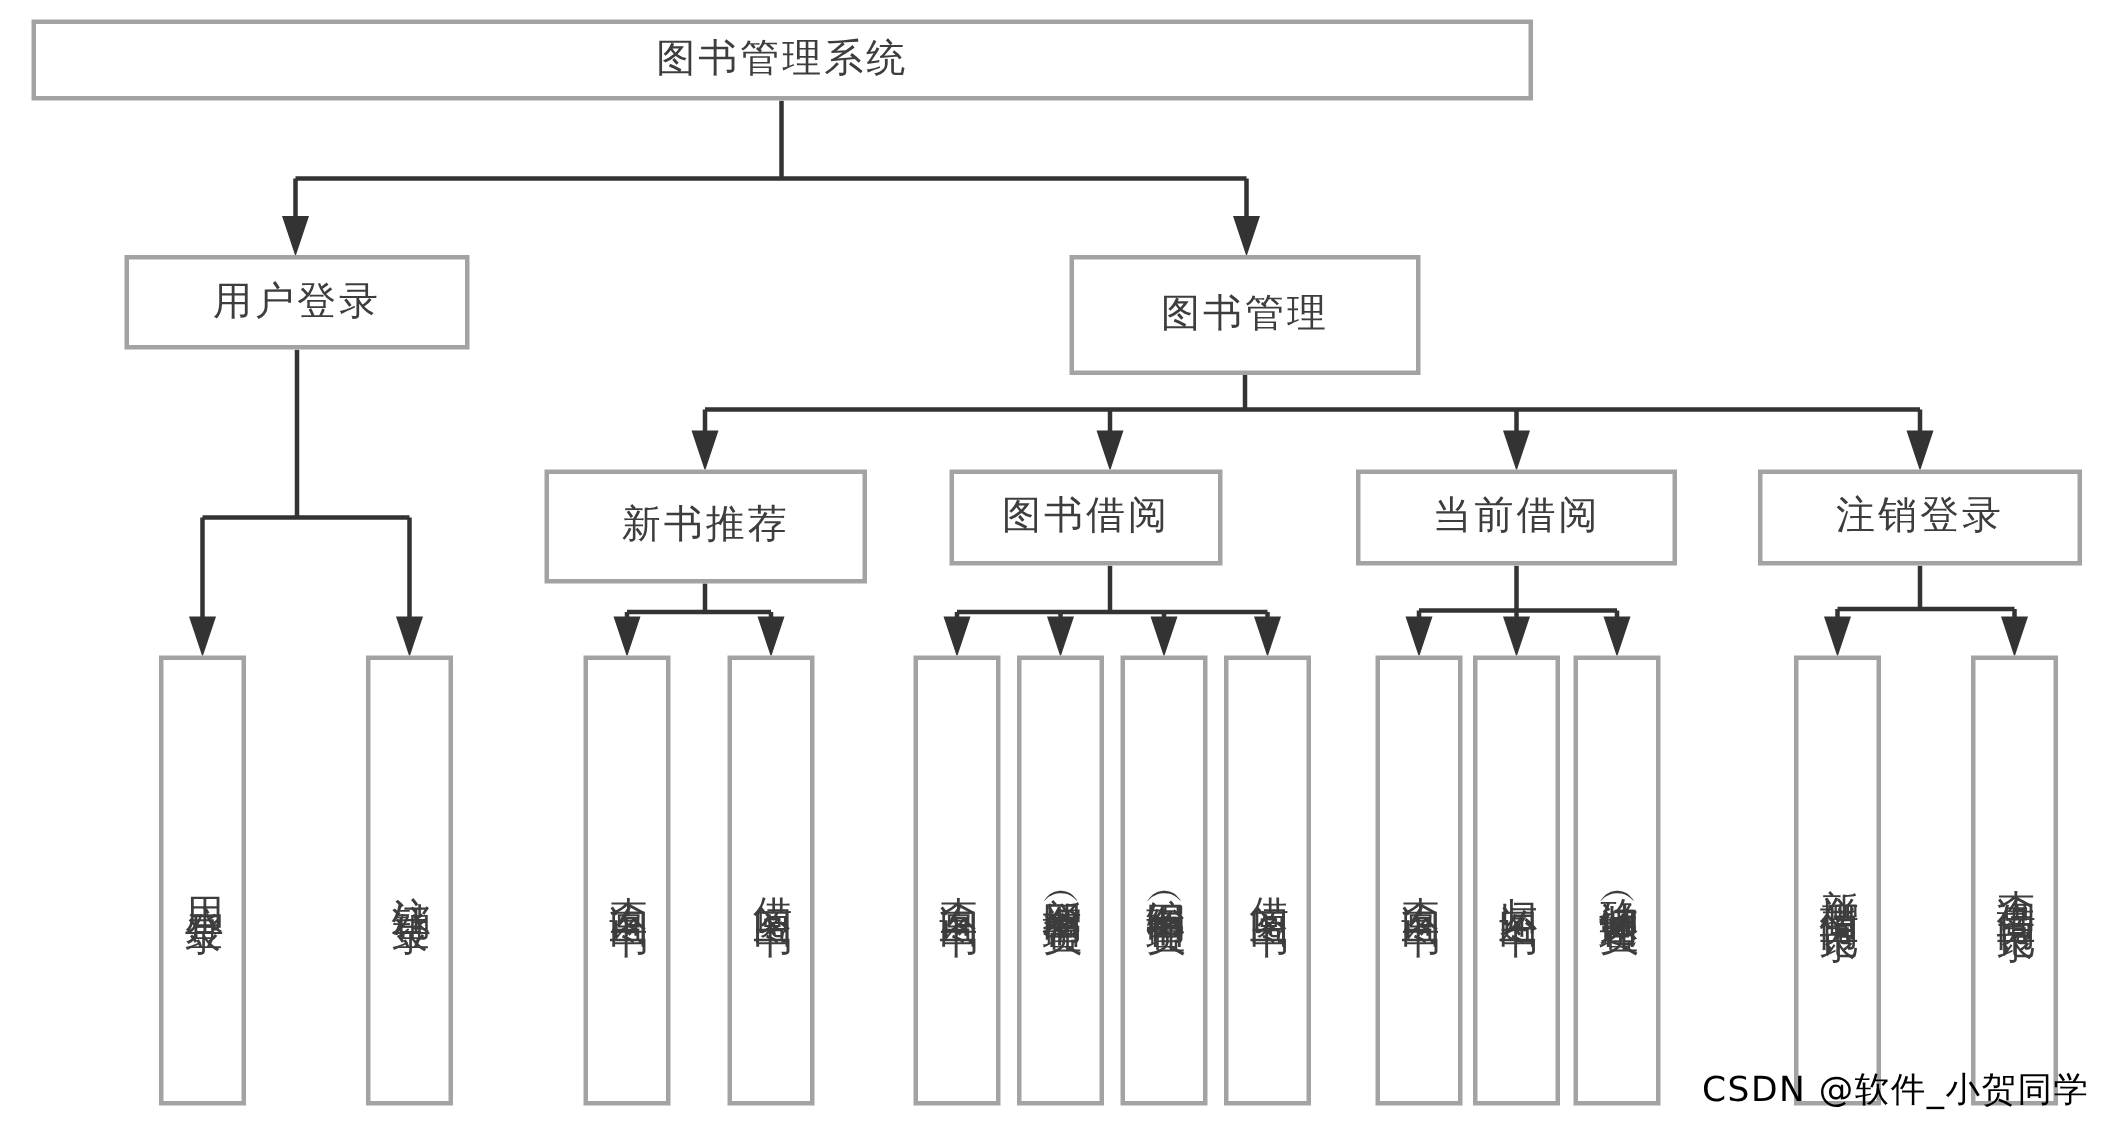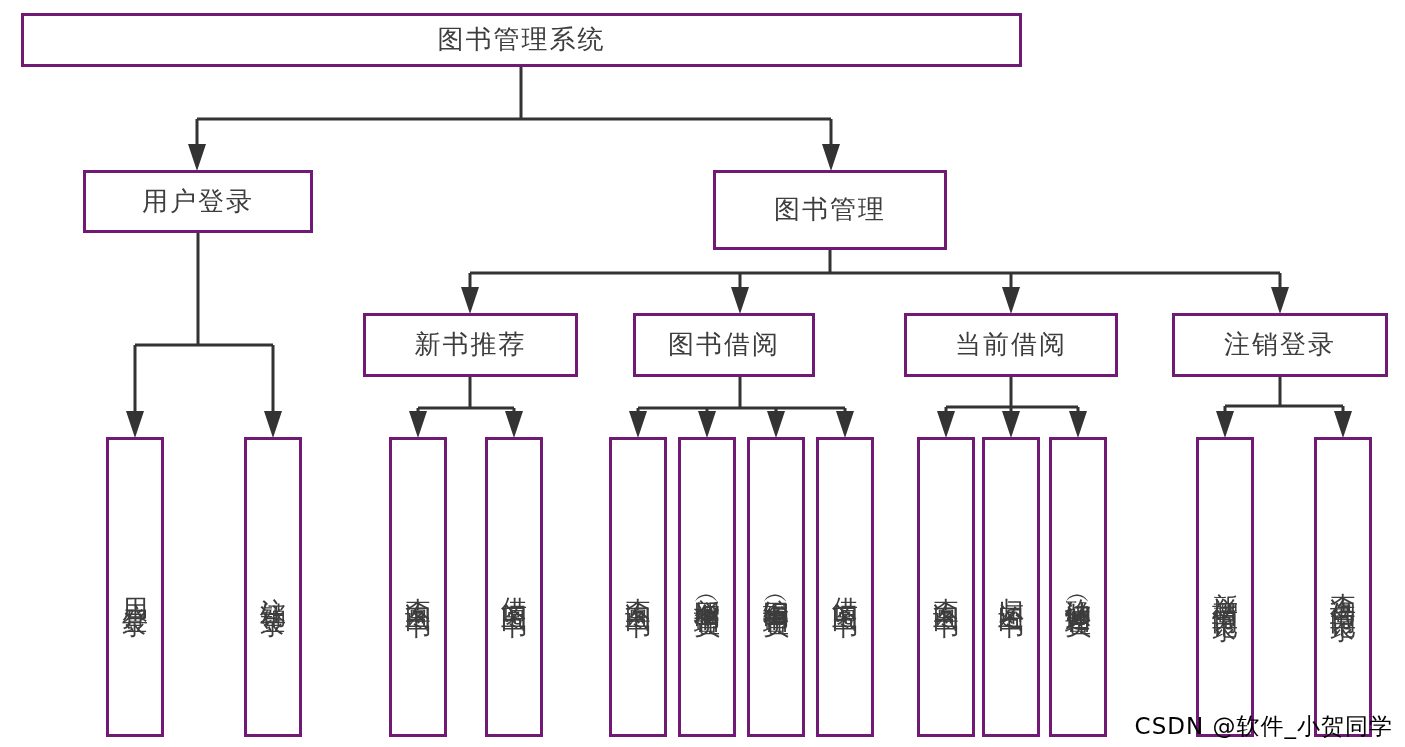--- a/index.html
+++ b/index.html
@@ -10,21 +10,21 @@
     font-family:"DejaVu Sans",sans-serif;
     overflow:hidden;
   }
   .wires{
     position:absolute;left:0;top:0;width:1405px;height:747px;
     z-index:1;
   }
   .box{
     position:absolute;
     box-sizing:border-box;
-    border:3px solid #701a75;
+    border:3px solid #a3a3a3;
     background:#ffffff;
     color:#3d3d3d;
     display:flex;align-items:center;justify-content:center;
     text-align:center;
     z-index:2;
     font-size:26px;
     letter-spacing:2px;
     line-height:1.2;
   }
   .leaf{
@@ -87,21 +87,21 @@
       <polygon points="1216,411 1234,411 1225,438"></polygon>
       <polygon points="1334,411 1352,411 1343,438"></polygon>
     </g>
   </svg>
 
   <div class="box" style="left:21px;top:13px;width:1001px;height:54px">图书管理系统</div>
 
   <div class="box" style="left:83px;top:170px;width:230px;height:63px">用户登录</div>
   <div class="box" style="left:713px;top:170px;width:234px;height:80px">图书管理</div>
 
-  <div class="box" style="left:363px;top:313px;width:215px;height:64px">新书推荐</div>
+  <div class="box" style="left:363px;top:313px;width:215px;height:76px">新书推荐</div>
   <div class="box" style="left:633px;top:313px;width:182px;height:64px">图书借阅</div>
   <div class="box" style="left:904px;top:313px;width:214px;height:64px">当前借阅</div>
   <div class="box" style="left:1172px;top:313px;width:216px;height:64px">注销登录</div>
 
   <div class="box leaf" style="left:106px;top:437px;width:58px;height:300px">用户登录</div>
   <div class="box leaf" style="left:244px;top:437px;width:58px;height:300px">注销登录</div>
 
   <div class="box leaf" style="left:389px;top:437px;width:58px;height:300px">查询图书</div>
   <div class="box leaf" style="left:485px;top:437px;width:58px;height:300px">借阅图书</div>
 

